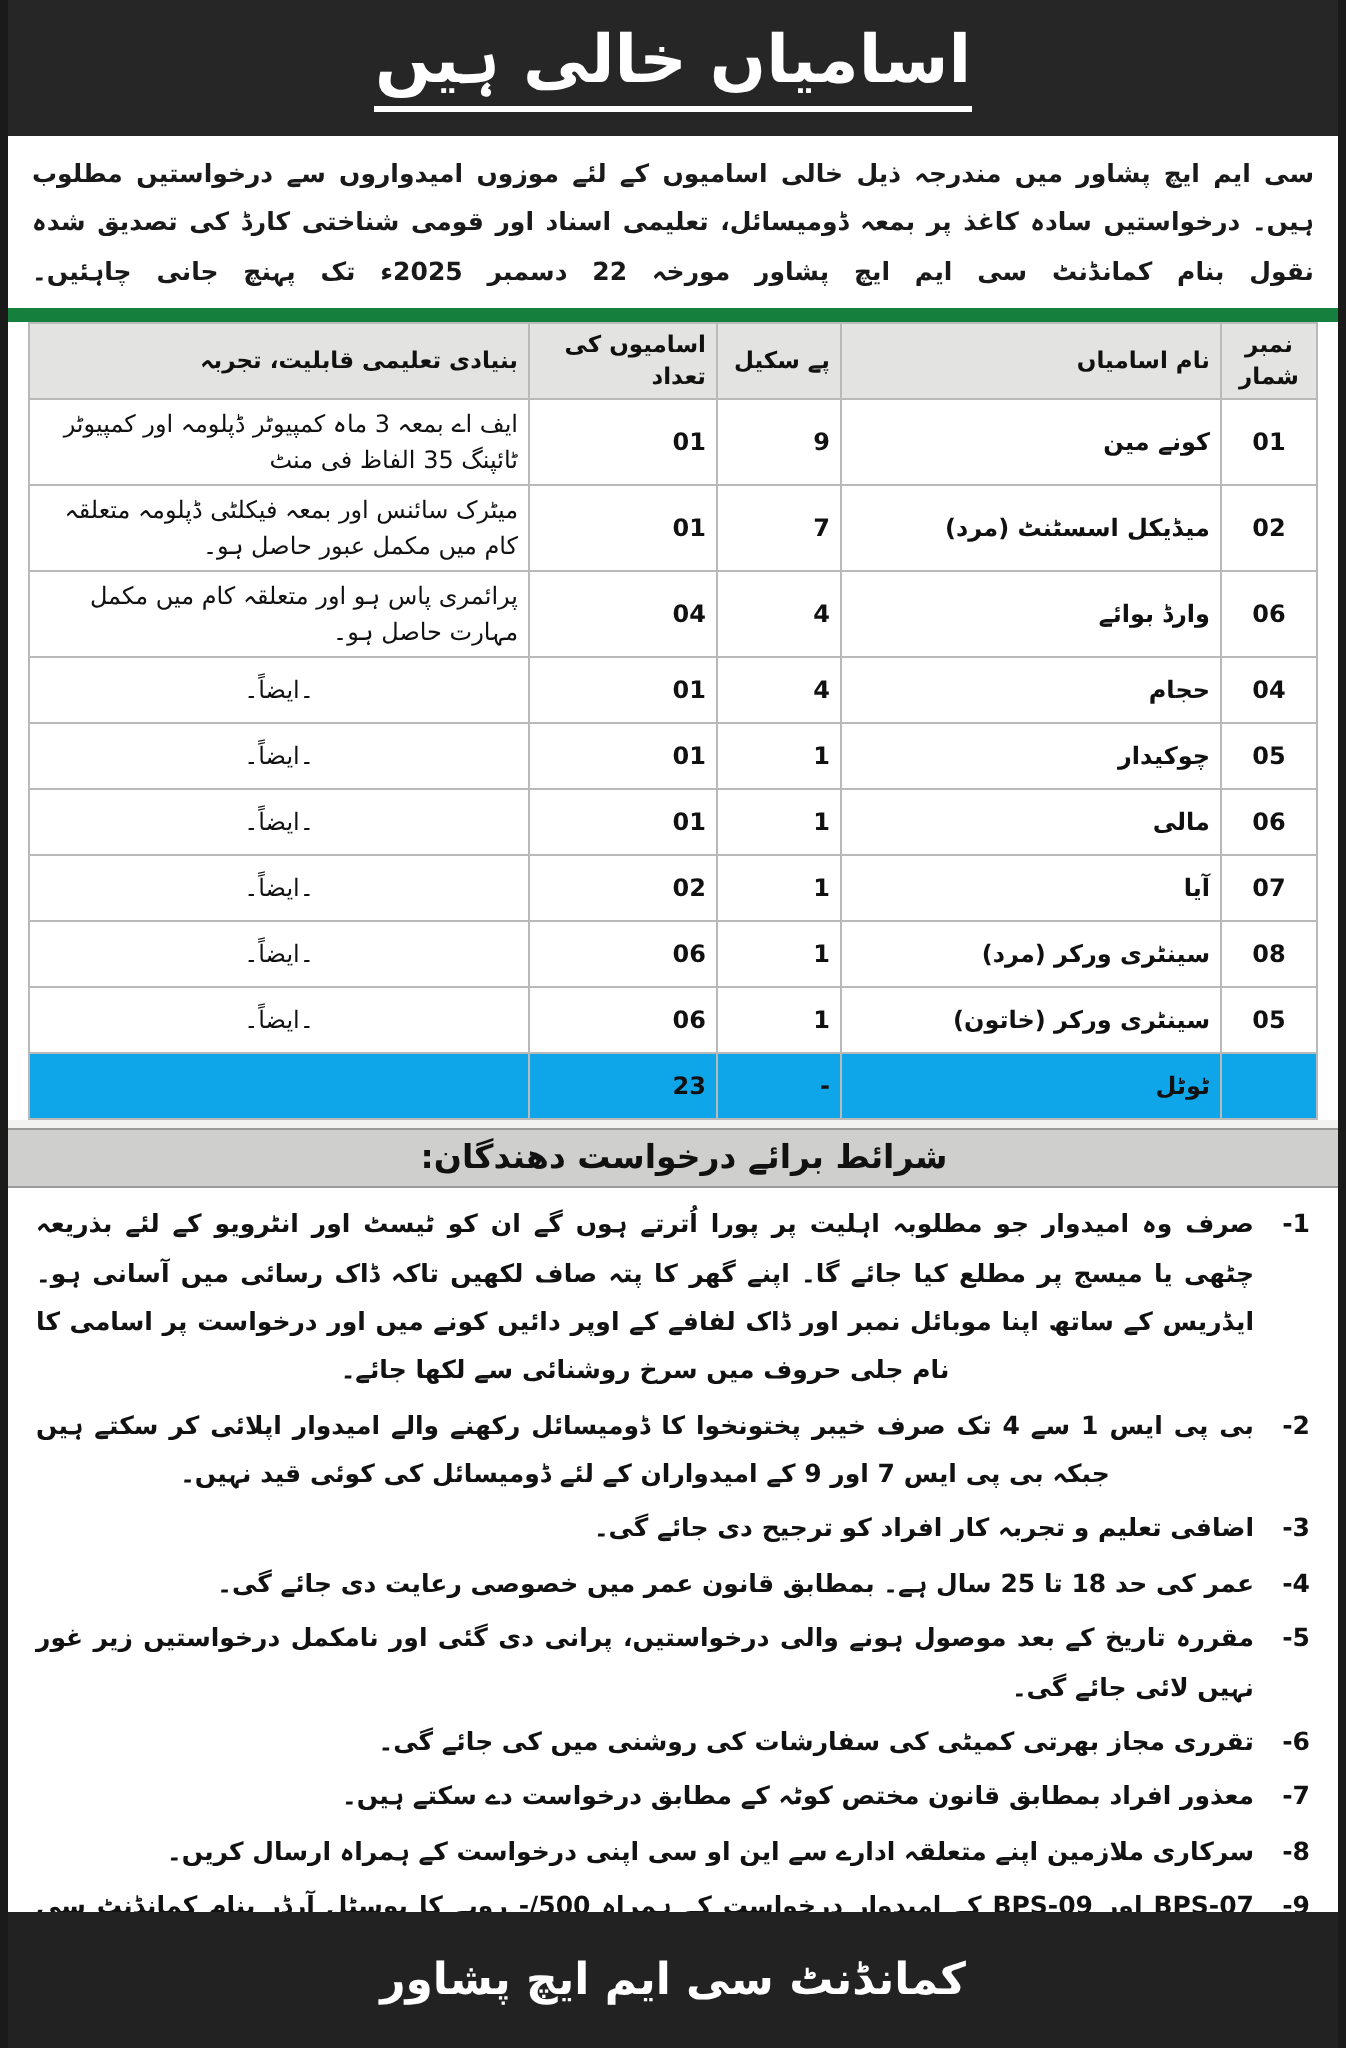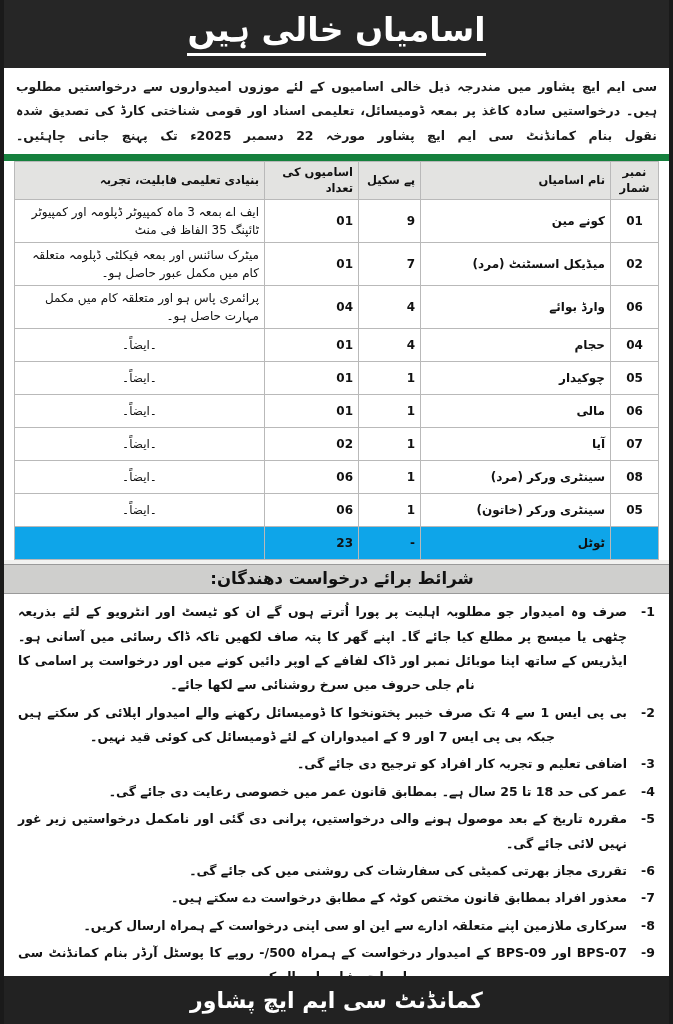--- a/index.html
+++ b/index.html
@@ -150,21 +150,21 @@
   .cond-text {
     flex: 1 1 auto;
     text-align: justify;
     text-align-last: right;
   }
   li.long .cond-text { text-align-last: center; }
 
   
   .footer-banner {
     background: #222222;
-    height: 48px;
+    height: 68px;
     display: flex;
     align-items: center;
     justify-content: center;
     flex: none;
   }
   .footer-text {
     color: #ffffff;
     font-size: 22px;
     font-weight: 700;
     letter-spacing: 0.5px;

